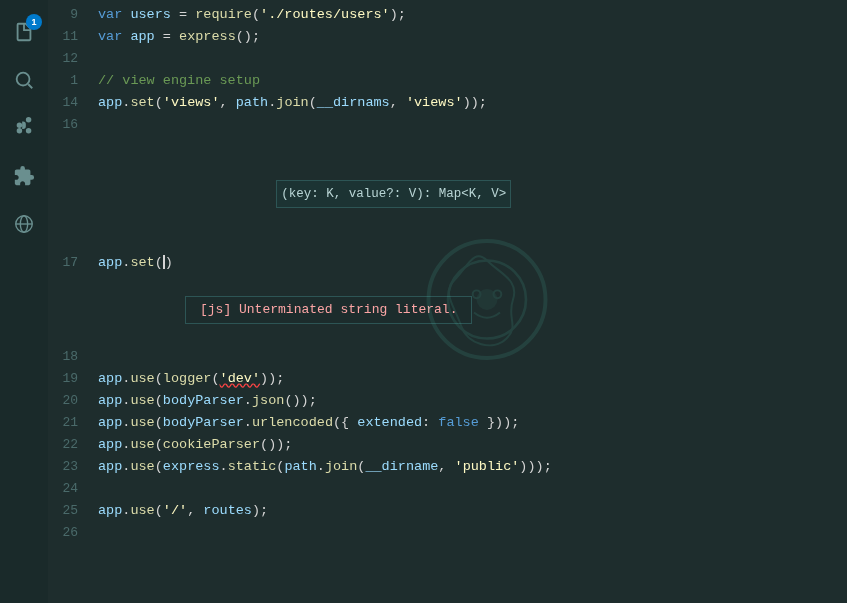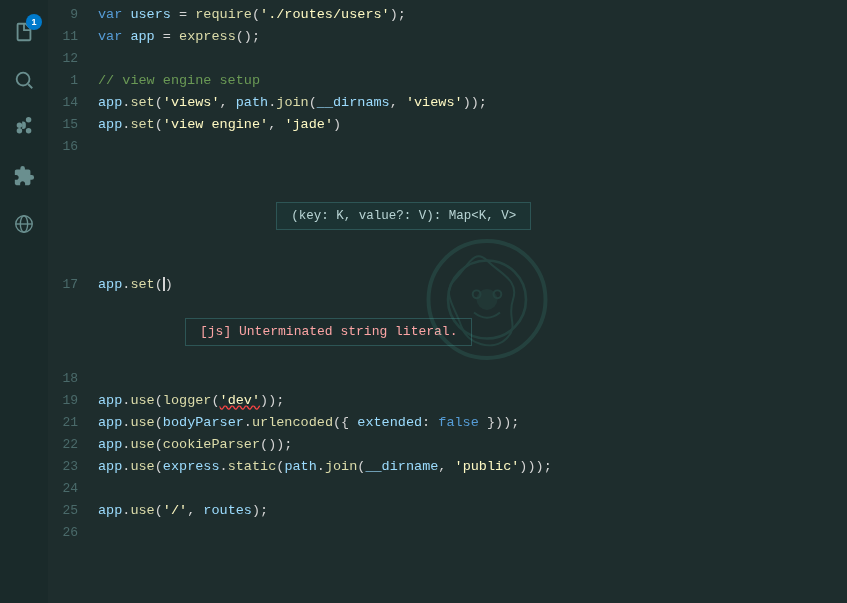--- a/index.html
+++ b/index.html
@@ -197,35 +197,31 @@
       <div class="code-line">
         <span class="line-num">1</span>
         <span class="line-content"><span class="comment">// view engine setup</span></span>
       </div>
 
       <div class="code-line">
         <span class="line-num">14</span>
         <span class="line-content"><span class="plain">app</span><span class="punc">.</span><span class="method">set</span><span class="punc">(</span><span class="str">'views'</span><span class="punc">, </span><span class="plain">path</span><span class="punc">.</span><span class="method">join</span><span class="punc">(</span><span class="plain">__dirnams</span><span class="punc">, </span><span class="str">'views'</span><span class="punc">));</span></span>
       </div>
 
-      <div class="code-line">
-        <span class="line-num">15</span>
-        <span class="line-content"><span class="plain">app</span><span class="punc">.</span><span class="method">set</span><span class="punc">(</span><span class="str">'view engine'</span><span class="punc">, </span><span class="str">'jade'</span><span class="punc">)</span></span>
-      </div>
 
       <div class="code-line" style="position:relative;">
         <span class="line-num">16</span>
         <span class="line-content">
           
           <span style="display:inline-block; position:relative; left:0; top:0;">
             <span style="
               display:inline-block;
               background:#1c3333;
               border:1px solid #2d5555;
-              padding: 2px 14px;
+              padding: 2px 4px;
               font-size:12.5px;
               color:#b8d4d4;
               white-space:nowrap;
             ">(key: K, value?: V): Map&lt;K, V&gt;</span>
           </span>
         </span>
       </div>
 
       <div class="code-line" style="position:relative;">
         <span class="line-num">17</span>
@@ -247,20 +243,24 @@
       <div class="code-line">
         <span class="line-num">18</span>
         <span class="line-content"></span>
       </div>
 
       <div class="code-line">
         <span class="line-num">19</span>
         <span class="line-content"><span class="plain">app</span><span class="punc">.</span><span class="method">use</span><span class="punc">(</span><span class="method">logger</span><span class="punc">(</span><span class="str squiggle" style="text-decoration:underline wavy #f44;">'dev'</span><span class="punc">));</span></span>
       </div>
 
+      <div class="code-line">
+        <span class="line-num">20</span>
+        <span class="line-content"><span class="plain">app</span><span class="punc">.</span><span class="method">use</span><span class="punc">(</span><span class="plain">bodyParser</span><span class="punc">.</span><span class="method">json</span><span class="punc">());</span></span>
+      </div>
 
       <div class="code-line">
         <span class="line-num">21</span>
         <span class="line-content"><span class="plain">app</span><span class="punc">.</span><span class="method">use</span><span class="punc">(</span><span class="plain">bodyParser</span><span class="punc">.</span><span class="method">urlencoded</span><span class="punc">({ </span><span class="plain">extended</span><span class="punc">: </span><span class="bool">false</span><span class="punc"> }));</span></span>
       </div>
 
       <div class="code-line">
         <span class="line-num">22</span>
         <span class="line-content"><span class="plain">app</span><span class="punc">.</span><span class="method">use</span><span class="punc">(</span><span class="method">cookieParser</span><span class="punc">());</span></span>
       </div>

